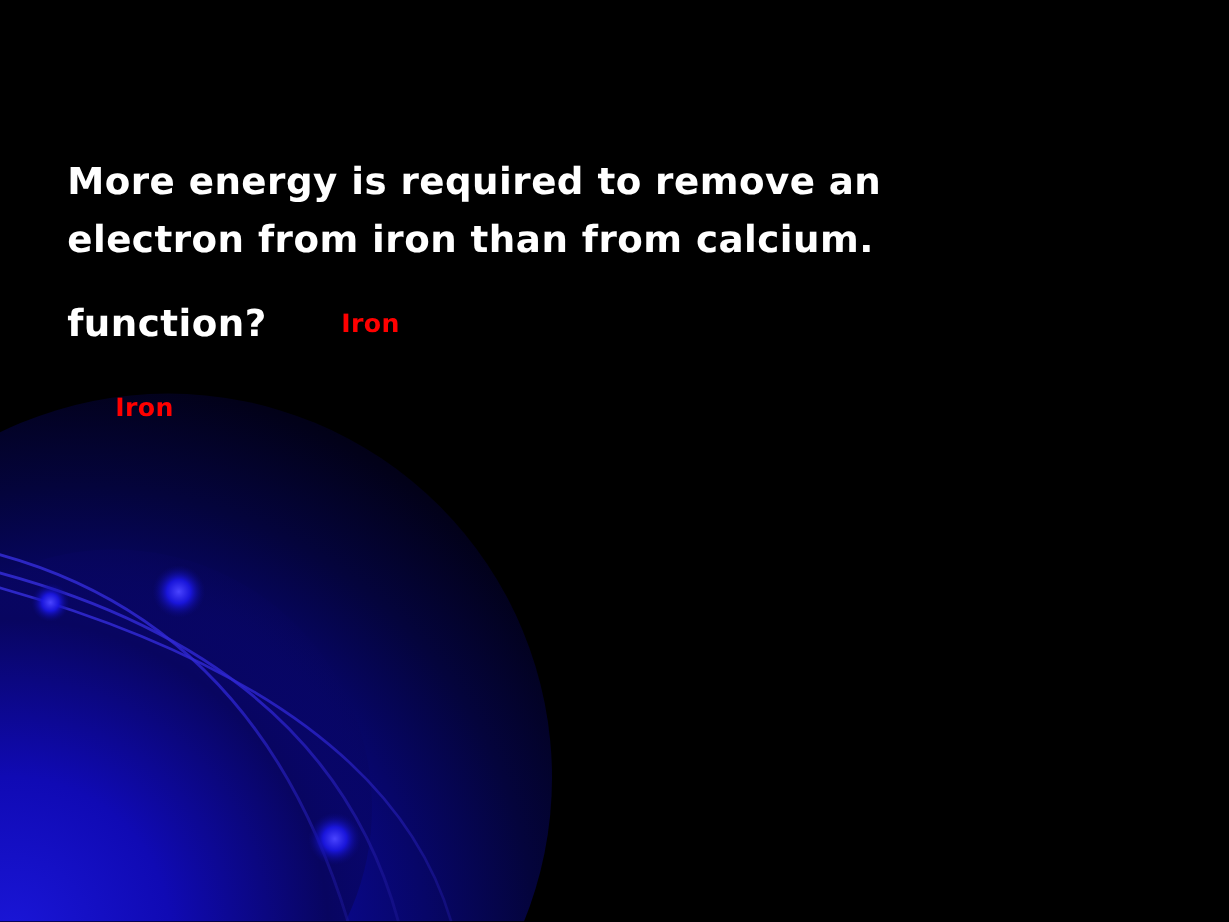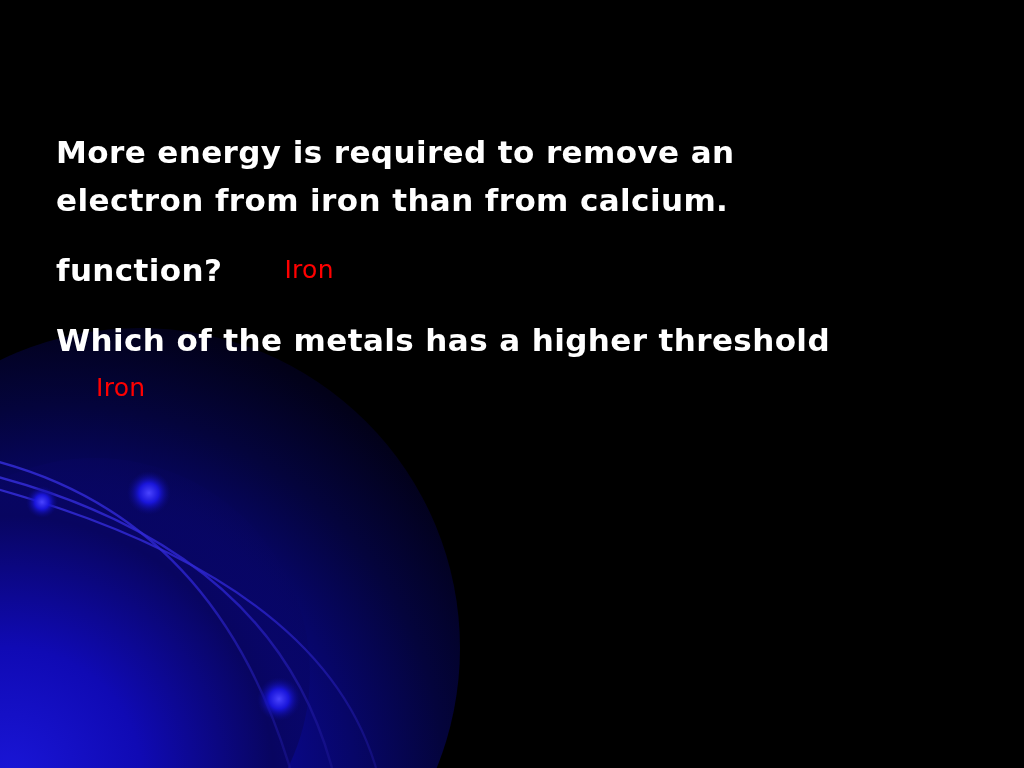--- a/index.html
+++ b/index.html
@@ -103,22 +103,22 @@
     font-weight: bold;
     font-size: 31px;
     line-height: 48px;
     color: #ffffff;
     letter-spacing: 0.4px;
     white-space: pre;
   }
 
   .answer {
     font-family: "DejaVu Sans", sans-serif;
-    font-weight: normal;
-    font-size: 25px;
+    font-weight: bold;
+    font-size: 21px;
     line-height: 48px;
     color: #ff0000;
     letter-spacing: 0.3px;
     white-space: pre;
   }
 
   .answer.gap-wide  { margin-left: 62px; }
   .answer.gap-short { margin-left: 40px; }
 </style>
 </head>
@@ -158,20 +158,19 @@
 electron from iron than from calcium.</p>
 
     <div class="qa-block">
       <div class="qa-answer-row">
         <span class="qa-tail">function?</span>
         <span class="answer gap-wide">Iron</span>
       </div>
     </div>
 
     <div class="qa-block">
-      <div class="qa-line">Which of the metals has a higher threshold</div>
       <div class="qa-answer-row">
         <span class="answer gap-short">Iron</span>
       </div>
     </div>
 
   </div>
 </div>
 
 </body></html>

